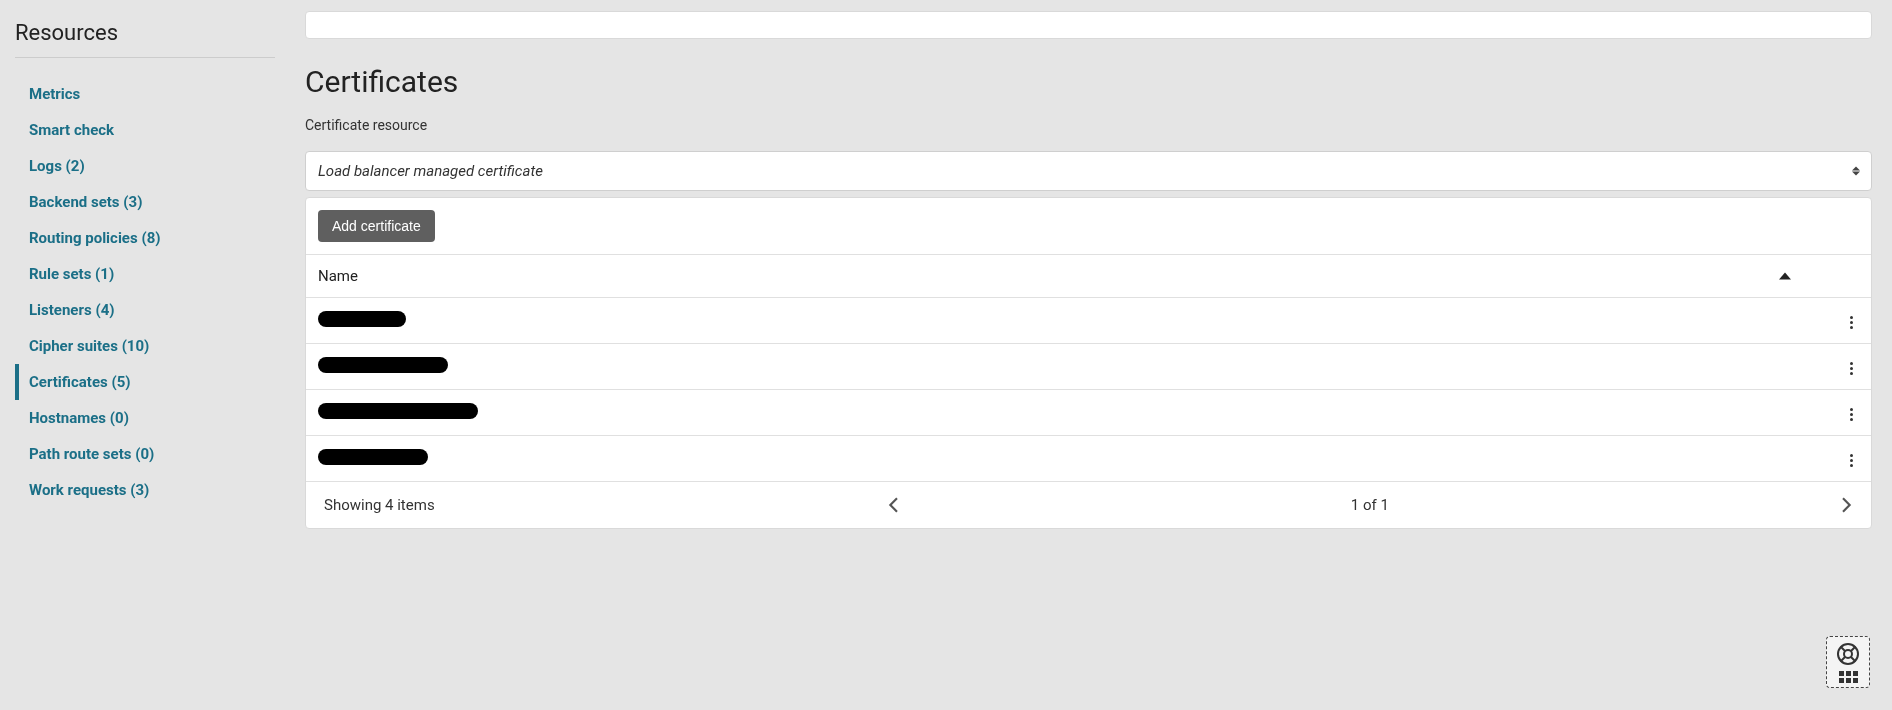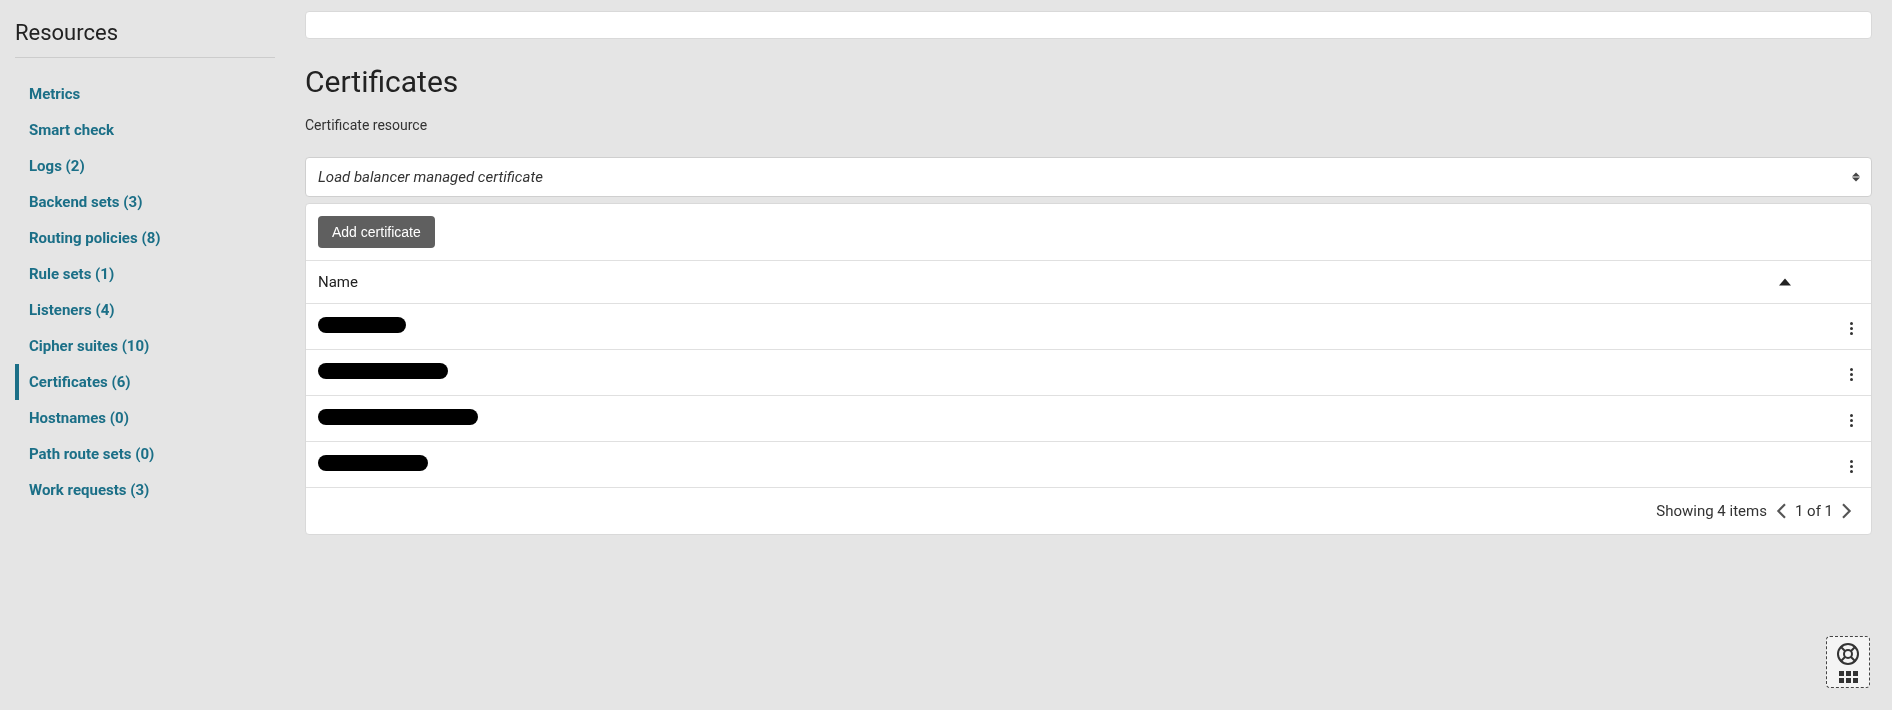--- a/index.html
+++ b/index.html
@@ -65,21 +65,21 @@
     }
     .page-title {
       font-size: 30px;
       font-weight: 400;
       color: #222;
       margin-bottom: 18px;
     }
     .field-label {
       font-size: 14px;
       color: #333;
-      margin-bottom: 24px;
+      margin-bottom: 18px;
     }
     .select-wrap {
       position: relative;
       width: 100%;
       margin-bottom: 6px;
       font-style: italic;
     }
     .select-wrap .select {
       width: 100%;
       background: #fff;
@@ -177,21 +177,21 @@
       padding: 6px;
     }
     .kebab span {
       width: 3px;
       height: 3px;
       background: #333;
       border-radius: 50%;
     }
     .pager {
       display: flex;
-      justify-content: flex-end;
+      justify-content: space-between;
       align-items: center;
       gap: 8px;
       padding: 14px 18px;
       font-size: 15px;
       color: #333;
     }
     .pager-arrow {
       cursor: pointer;
       color: #555;
       display: inline-flex;
@@ -242,21 +242,21 @@
     <hr>
     <ul>
       <li>Metrics</li>
       <li>Smart check</li>
       <li>Logs (2)</li>
       <li>Backend sets (3)</li>
       <li>Routing policies (8)</li>
       <li>Rule sets (1)</li>
       <li>Listeners (4)</li>
       <li>Cipher suites (10)</li>
-      <li class="active">Certificates (6)</li>
+      <li class="active">Certificates (5)</li>
       <li>Hostnames (0)</li>
       <li>Path route sets (0)</li>
       <li>Work requests (3)</li>
     </ul>
   </aside>
 
   <main class="main">
     <div class="top-card"></div>
 
     <h1 class="page-title">Certificates</h1>

